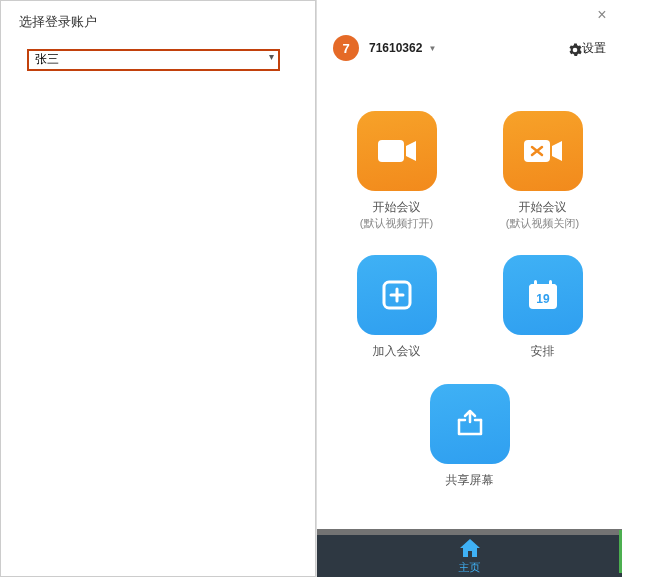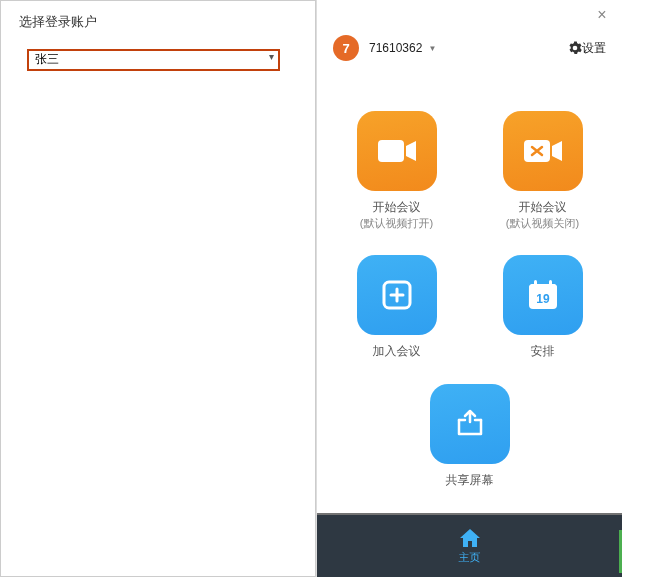--- a/index.html
+++ b/index.html
@@ -59,23 +59,23 @@
       padding: 0 16px;
       justify-content: space-between;
     }
     .header-left { display: flex; align-items: center; gap: 10px; }
     .avatar {
       width: 26px; height: 26px; border-radius: 50%;
       background: #e56a27; color: #fff;
       display: flex; align-items: center; justify-content: center;
       font-size: 13px; font-weight: bold;
     }
-    .user-id { font-size: 12px; font-weight: normal; color: #222; display: flex; align-items: center; gap: 6px; cursor: pointer; }
+    .user-id { font-size: 12px; font-weight: bold; color: #222; display: flex; align-items: center; gap: 6px; cursor: pointer; }
     .user-id .caret { font-size: 8px; color: #777; }
-    .settings { display: flex; align-items: center; gap: 0; font-size: 12px; color: #222; cursor: pointer; }
+    .settings { display: flex; align-items: flex-end; gap: 0; font-size: 12px; color: #222; cursor: pointer; }
     .gear { width: 14px; height: 14px; }
     
     .tiles-area {
       flex: 1;
       padding-top: 45px;
       display: flex;
       flex-direction: column;
       align-items: center;
       text-align: right;
     }
@@ -98,24 +98,24 @@
       margin-bottom: 8px;
     }
     .tile.orange { background: linear-gradient(170deg, #f7a229, #f28a1c); }
     .tile.blue { background: linear-gradient(170deg, #3fb1f5, #2f9ff0); }
     .tile-label-1 { font-size: 12px; color: #555; line-height: 1.4; }
     .tile-label-2 { font-size: 11px; color: #888; line-height: 1.4; }
     .tile-row + .tile-row { margin-top: 14px; }
     .single-row { justify-content: center; }
     
     .bottom-nav {
-      height: 64px;
+      height: 48px;
       background: #2e3842;
       display: flex;
-      border-top: 2px solid #737373;
+      border-top: 6px solid #737373;
     }
     .nav-item {
       flex: 1;
       display: flex;
       flex-direction: column;
       align-items: center;
       justify-content: center;
       gap: 2px;
       cursor: pointer;
     }

